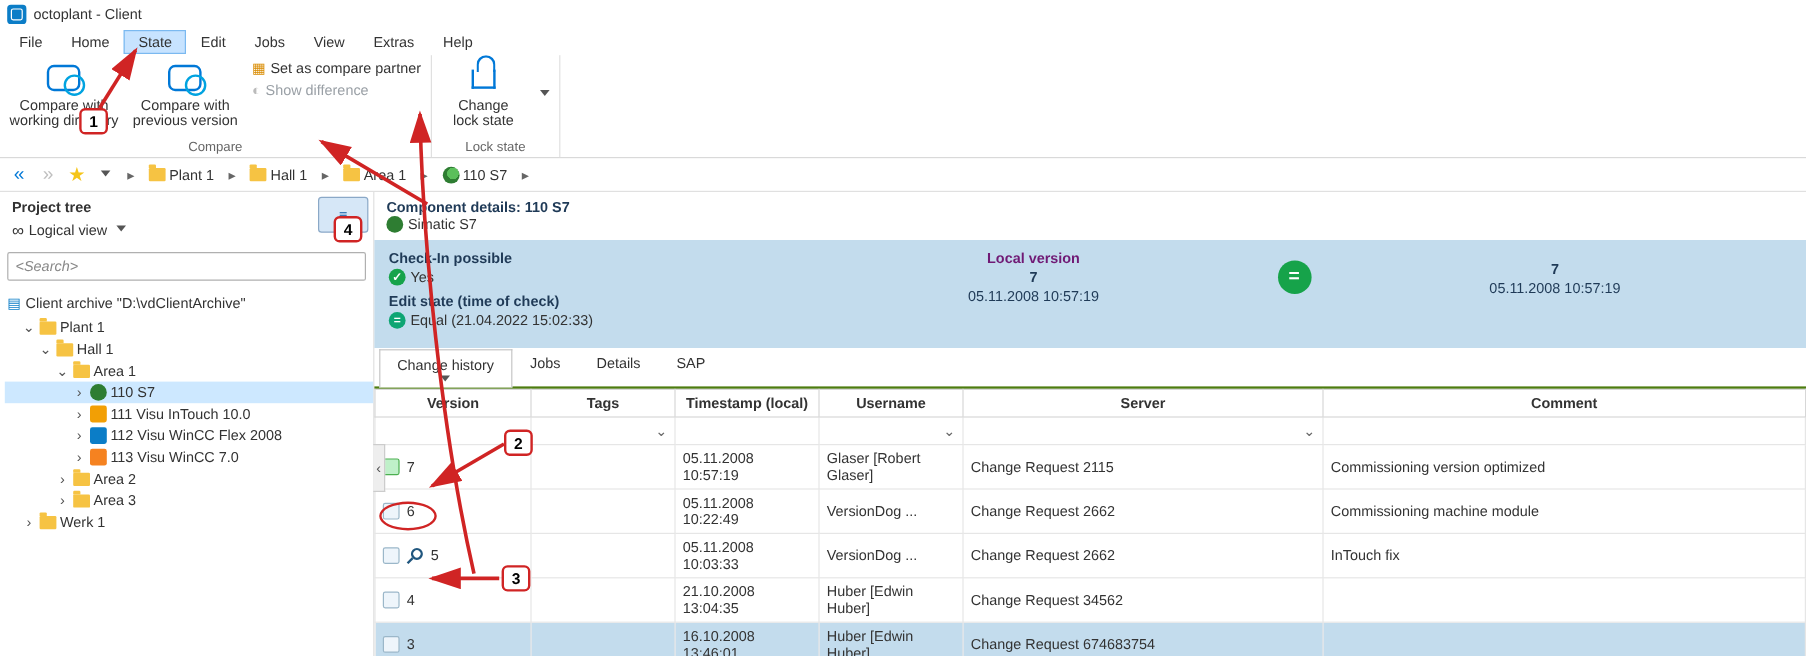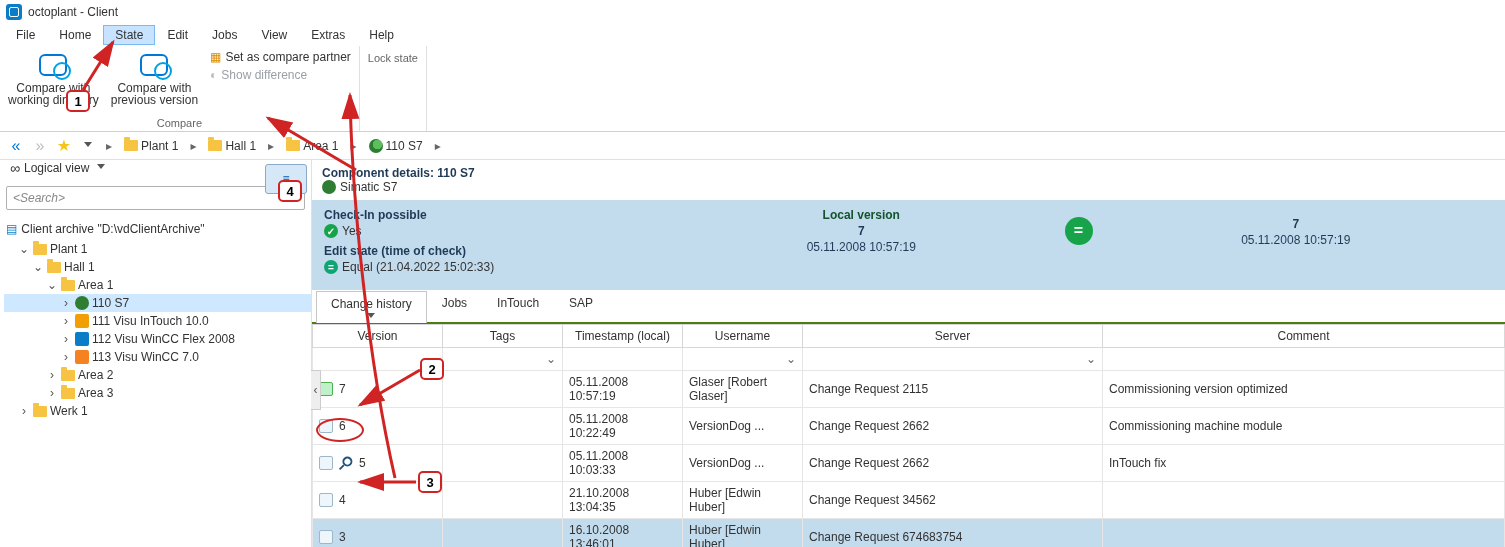--- a/index.html
+++ b/index.html
@@ -77,33 +77,33 @@
   .bluebox{background:#c3dced;margin:2px 0 0;padding:8px 12px 10px;position:relative;}
   .bluebox .row1{display:flex;align-items:flex-start;}
   .bb-left{width:340px;}
   .bb-left .lbl{font-weight:700;color:#1f3a57;}
   .bb-left .val{display:flex;align-items:center;gap:4px;margin:2px 0 6px;}
   .circle{width:14px;height:14px;border-radius:50%;display:inline-flex;align-items:center;justify-content:center;color:#fff;font-size:10px;font-weight:bold;}
   .circle.green{background:#16a34a;}
   .circle.teal{background:#0ea573;}
   .bb-cols{display:flex;flex:1;align-items:center;}
   .bb-col{flex:1;text-align:center;}
-  .bb-col .h{font-weight:700;color:#14532d;}
+  .bb-col .h{font-weight:700;color:#701a75;}
   .bb-col .v{font-weight:700;color:#1f3a57;margin:2px 0;}
   .bb-col .ts{color:#1f3a57;}
   .bb-eq{width:40px;text-align:center;}
   .eq-badge{display:inline-flex;width:28px;height:28px;background:#16a34a;border-radius:50%;color:#fff;align-items:center;justify-content:center;font-weight:bold;font-size:16px;}
 
   .tabsrow{display:flex;border-bottom:2px solid #4d7c0f;padding-left:4px;}
   .tab{padding:5px 14px 5px;border:1px solid transparent;border-bottom:none;color:#333;cursor:default;}
   .tab.active{border-color:#c6c6c6;background:#fff;position:relative;top:1px;}
   .tab .caret{display:block;margin:2px auto 0;width:0;height:0;border-left:4px solid transparent;border-right:4px solid transparent;border-top:5px solid #555;}
 
   .grid{width:100%;border-collapse:collapse;}
-  .grid th{border:1px solid #d7d7d7;background:#fff;font-weight:400;padding:4px 6px;text-align:center;color:#333;position:relative;}
+  .grid th{border:1px solid #d7d7d7;background:#fff;font-weight:700;padding:4px 6px;text-align:center;color:#333;position:relative;}
   .grid td{border:1px solid #e6e6e6;padding:4px 6px;text-align:left;color:#333;}
   .grid tr.sel td{background:#c3dced;}
   .grid .vcol{width:130px;} .grid .tcol{width:120px;} .grid .tscol{width:120px;} .grid .ucol{width:120px;} .grid .chcol{width:300px;}
   .vcell{display:flex;align-items:center;gap:6px;}
   .vbox{width:14px;height:14px;border:1px solid #9bb7c9;border-radius:2px;background:#eef5fb;}
   .vbox.g{background:#bff0c9;border-color:#4caf50;}
   .filterrow td{height:20px;}
   .fcaret{float:right;color:#666;}
 
   .pin-ic{width:14px;height:14px;display:inline-block;transform:rotate(45deg);}
@@ -162,20 +162,30 @@
         <div class="smallbtn disabled">
           <span style="color:#bbb;">◐</span>
           <span>Show difference</span>
         </div>
       </div>
     </div>
     <div class="glabel">Compare</div>
   </div>
 
   <div class="rgroup">
+    <div class="row">
+      <div class="rbtn">
+        <div class="ricon">
+            <div class="ic-lock"></div>
+          </div>
+        <div class="rlabel" style="white-space:pre-line;">Change
+lock state</div>
+      </div>
+      <span style="align-self:center;"><span class="dropdown-caret"></span></span>
+    </div>
     <div class="glabel">Lock state</div>
   </div>
 
 </div>
 
 <div class="navbar">
   <span class="navbtn" style="color:#0078d7;font-size:16px;">«</span>
   <span class="navbtn" style="color:#bfbfbf;font-size:16px;">»</span>
   <span class="navbtn" style="color:#f5c518;font-size:16px;">★</span>
   <span class="navbtn">
@@ -200,20 +210,23 @@
   <span class="bcitem">
       <span class="comp-ic"></span>
       <span>110 S7</span>
     </span>
     <span class="chevron">▸</span>
 </div>
 
 <div class="main">
   <div class="sidebar">
     <div class="side-corner">≡</div>
+    <div class="side-head">
+      <span class="ptitle">Project tree</span>
+    </div>
     <div class="logical">
       <span class="infinity">∞</span>
       <span>Logical view</span>
       <span class="dropdown-caret" style="margin-left:4px;"></span>
     </div>
     <div class="search">&lt;Search&gt;</div>
     <div class="archive">
       <span style="color:#0b7dc7;">▤</span>
       <span>Client archive "D:\vdClientArchive"</span>
     </div>
@@ -306,21 +319,21 @@
             <div class="v">7</div>
             <div class="ts">05.11.2008 10:57:19</div>
           </div>
         </div>
       </div>
     </div>
 
     <div class="tabsrow">
       <div class="tab active"><span>Change history</span><span class="caret"></span></div>
       <div class="tab">Jobs</div>
-      <div class="tab">InTouch</div>
+      <div class="tab">Details</div>
       <div class="tab">SAP</div>
     </div>
 
     <table class="grid">
       <thead>
         <tr>
           <th class="vcol">Version</th>
           <th class="tcol">Tags</th>
           <th class="tscol">Timestamp (local)</th>
           <th class="ucol">Username</th>

